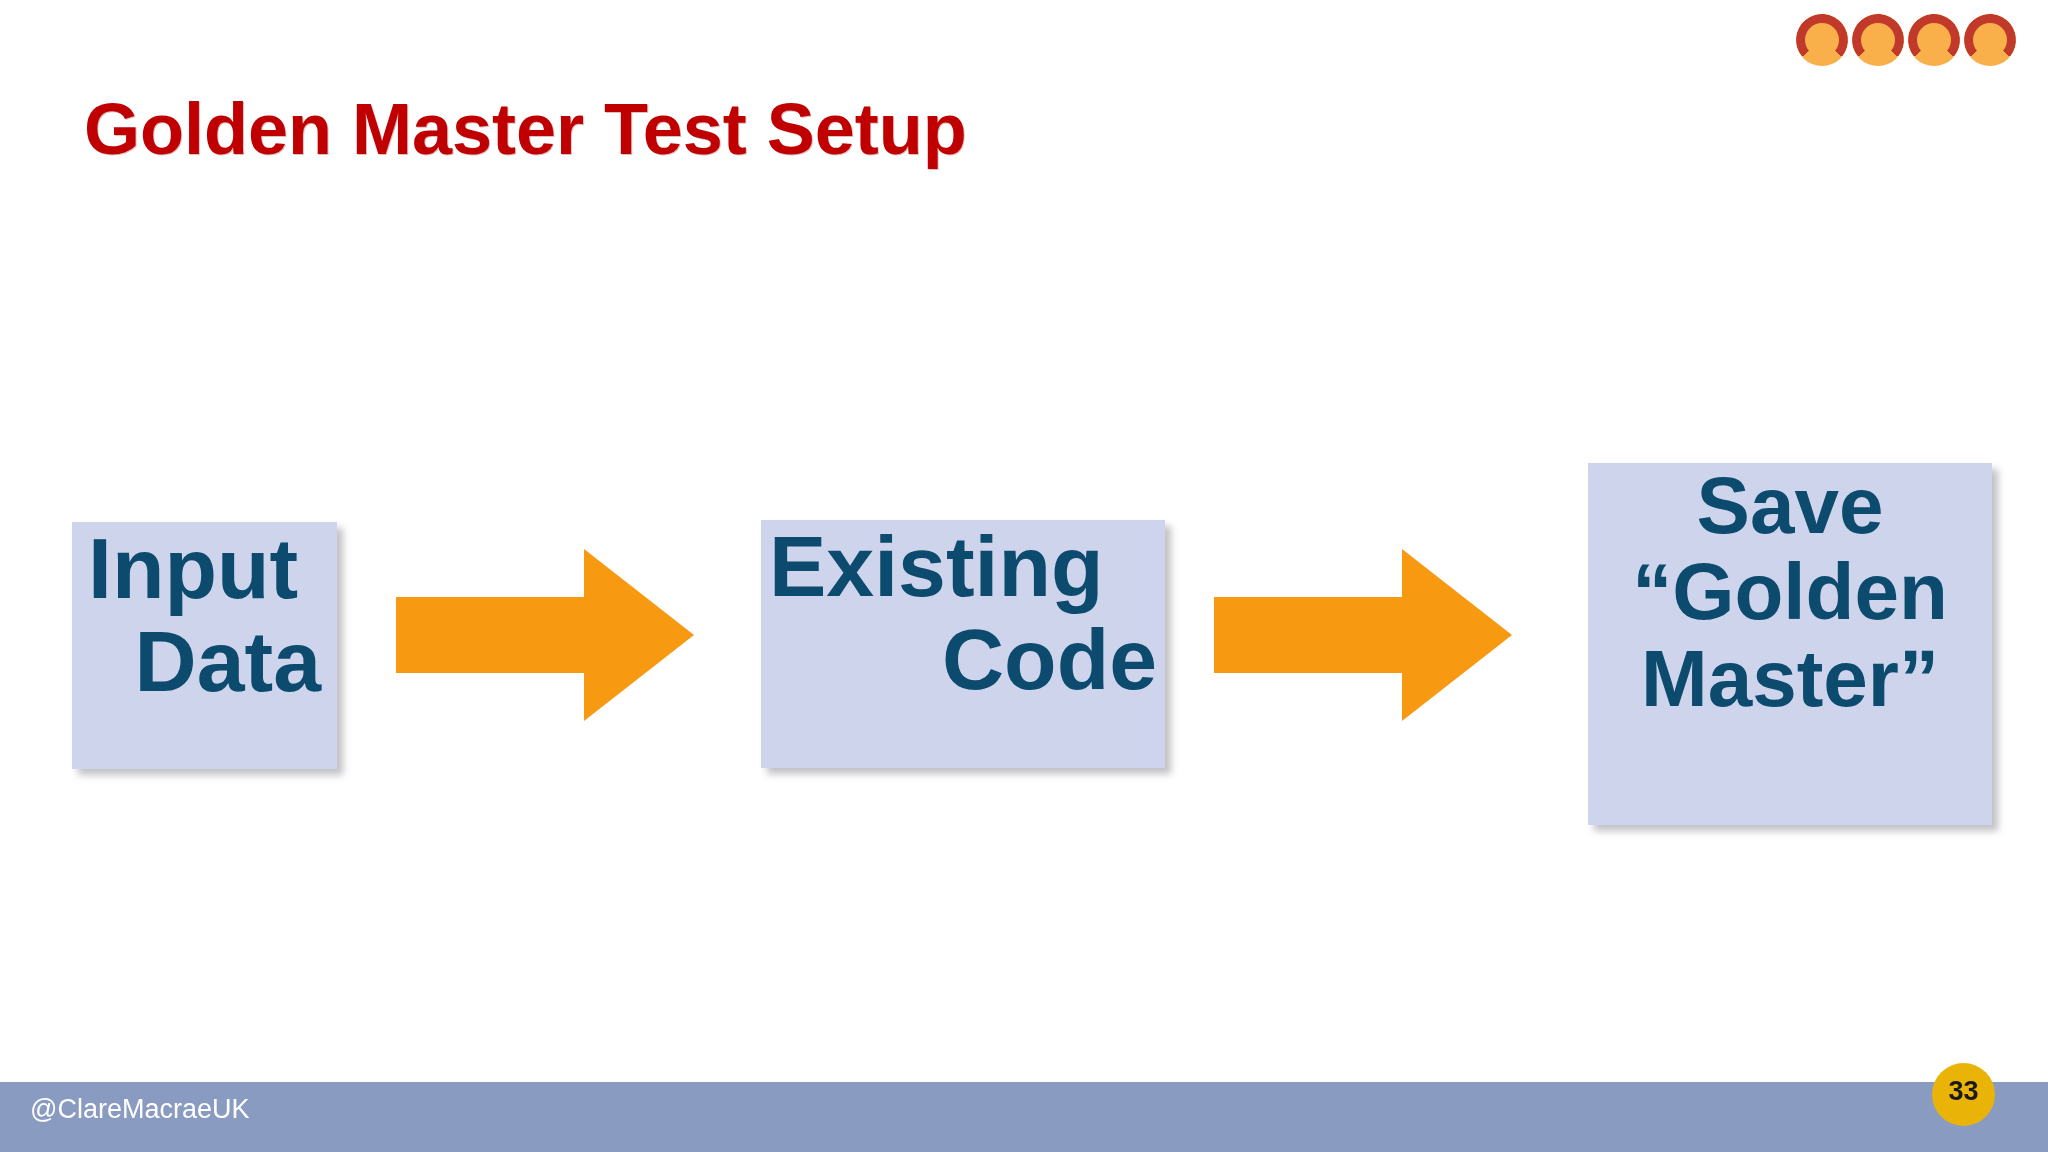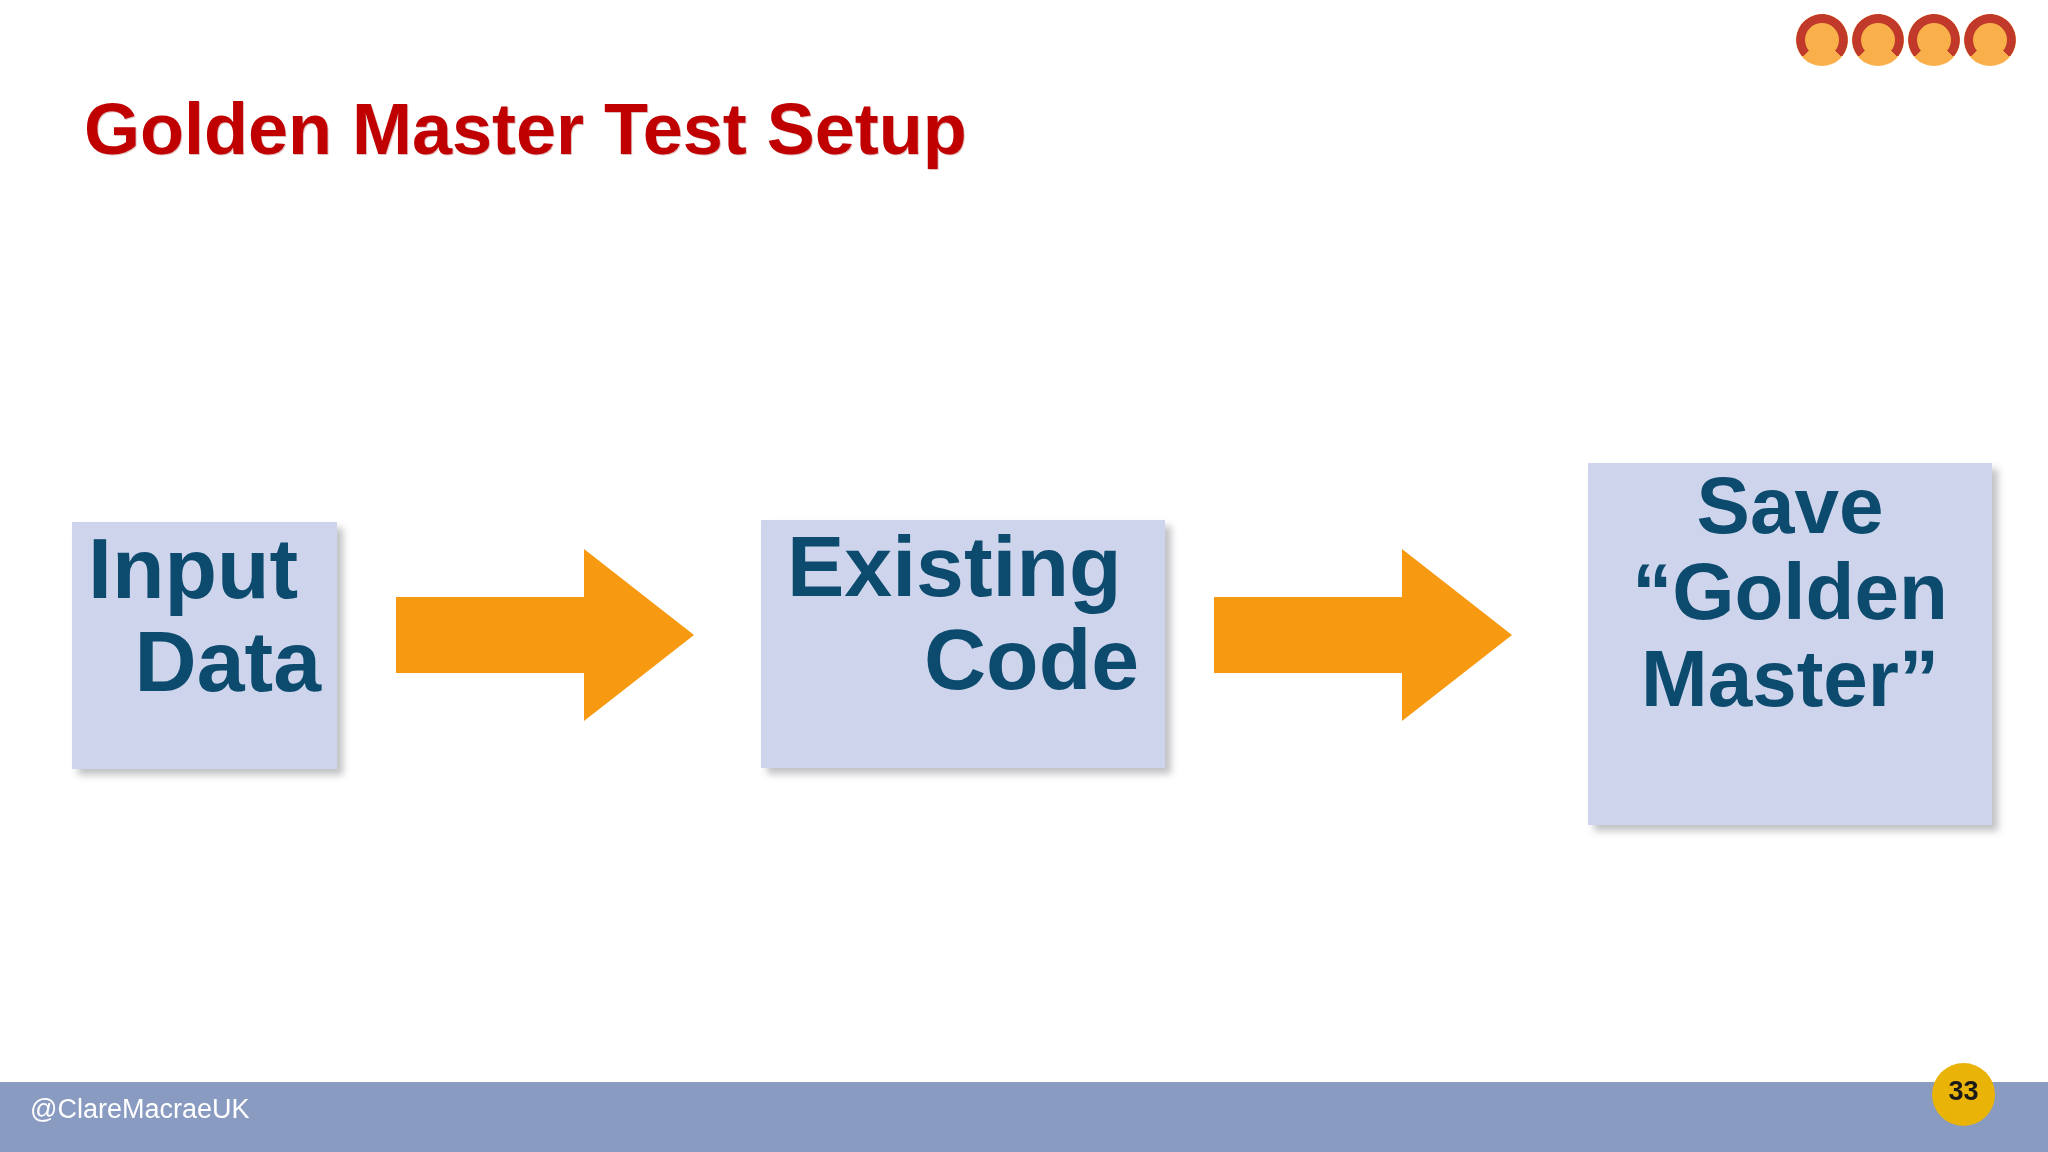--- a/index.html
+++ b/index.html
@@ -105,21 +105,21 @@
     align-items: flex-start;
   }
   #box-input .ln.r { align-self: flex-end; }
 
   #box-existing {
     left: 761px;
     top: 520px;
     width: 404px;
     height: 248px;
     font-size: 86px;
-    padding: 0 26px;
+    padding: 0 8px;
     align-items: flex-start;
   }
   #box-existing .ln.r { align-self: flex-end; }
 
   #box-golden {
     left: 1588px;
     top: 463px;
     width: 404px;
     height: 362px;
     font-size: 80px;

